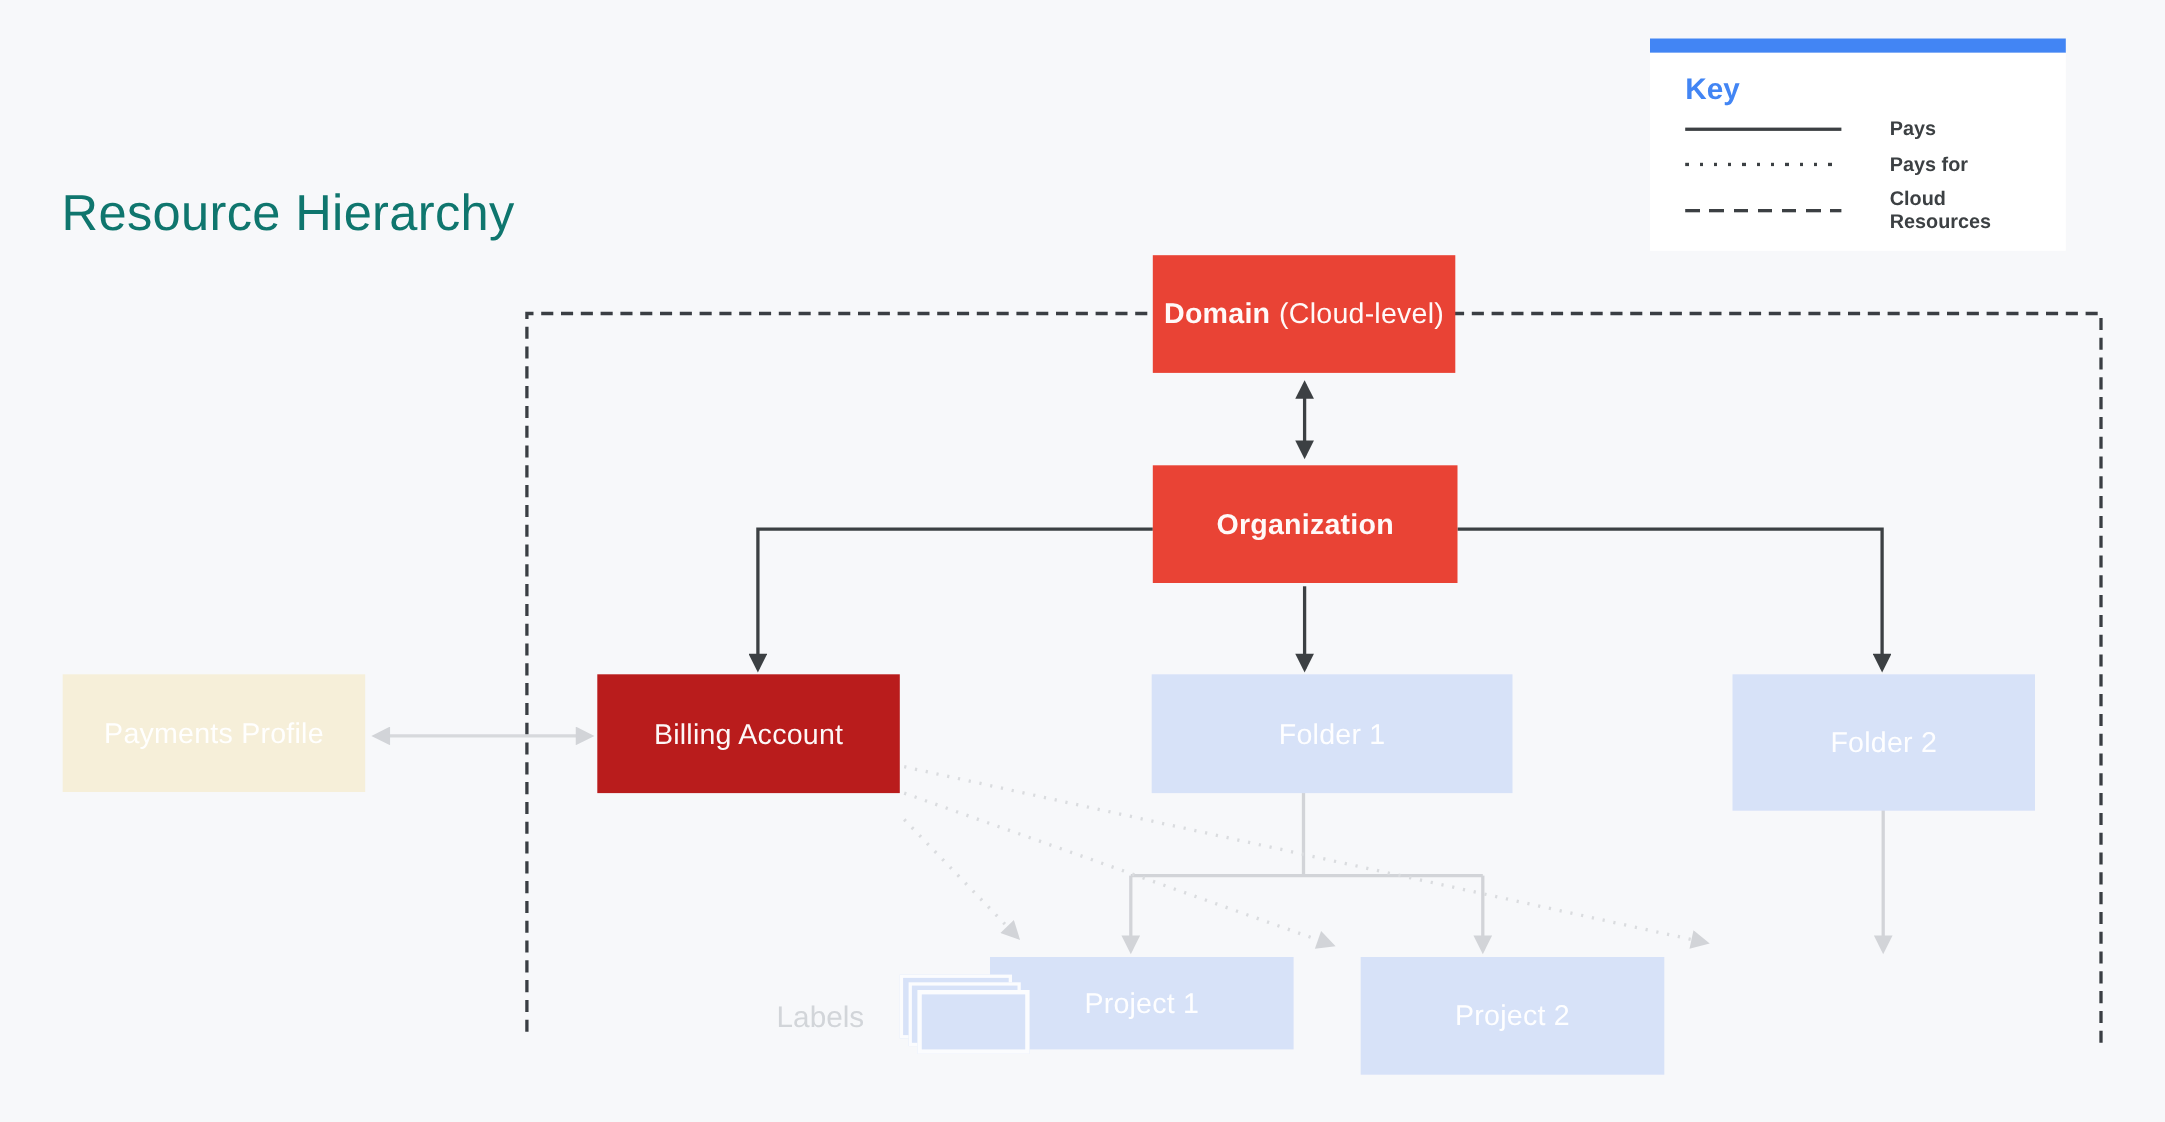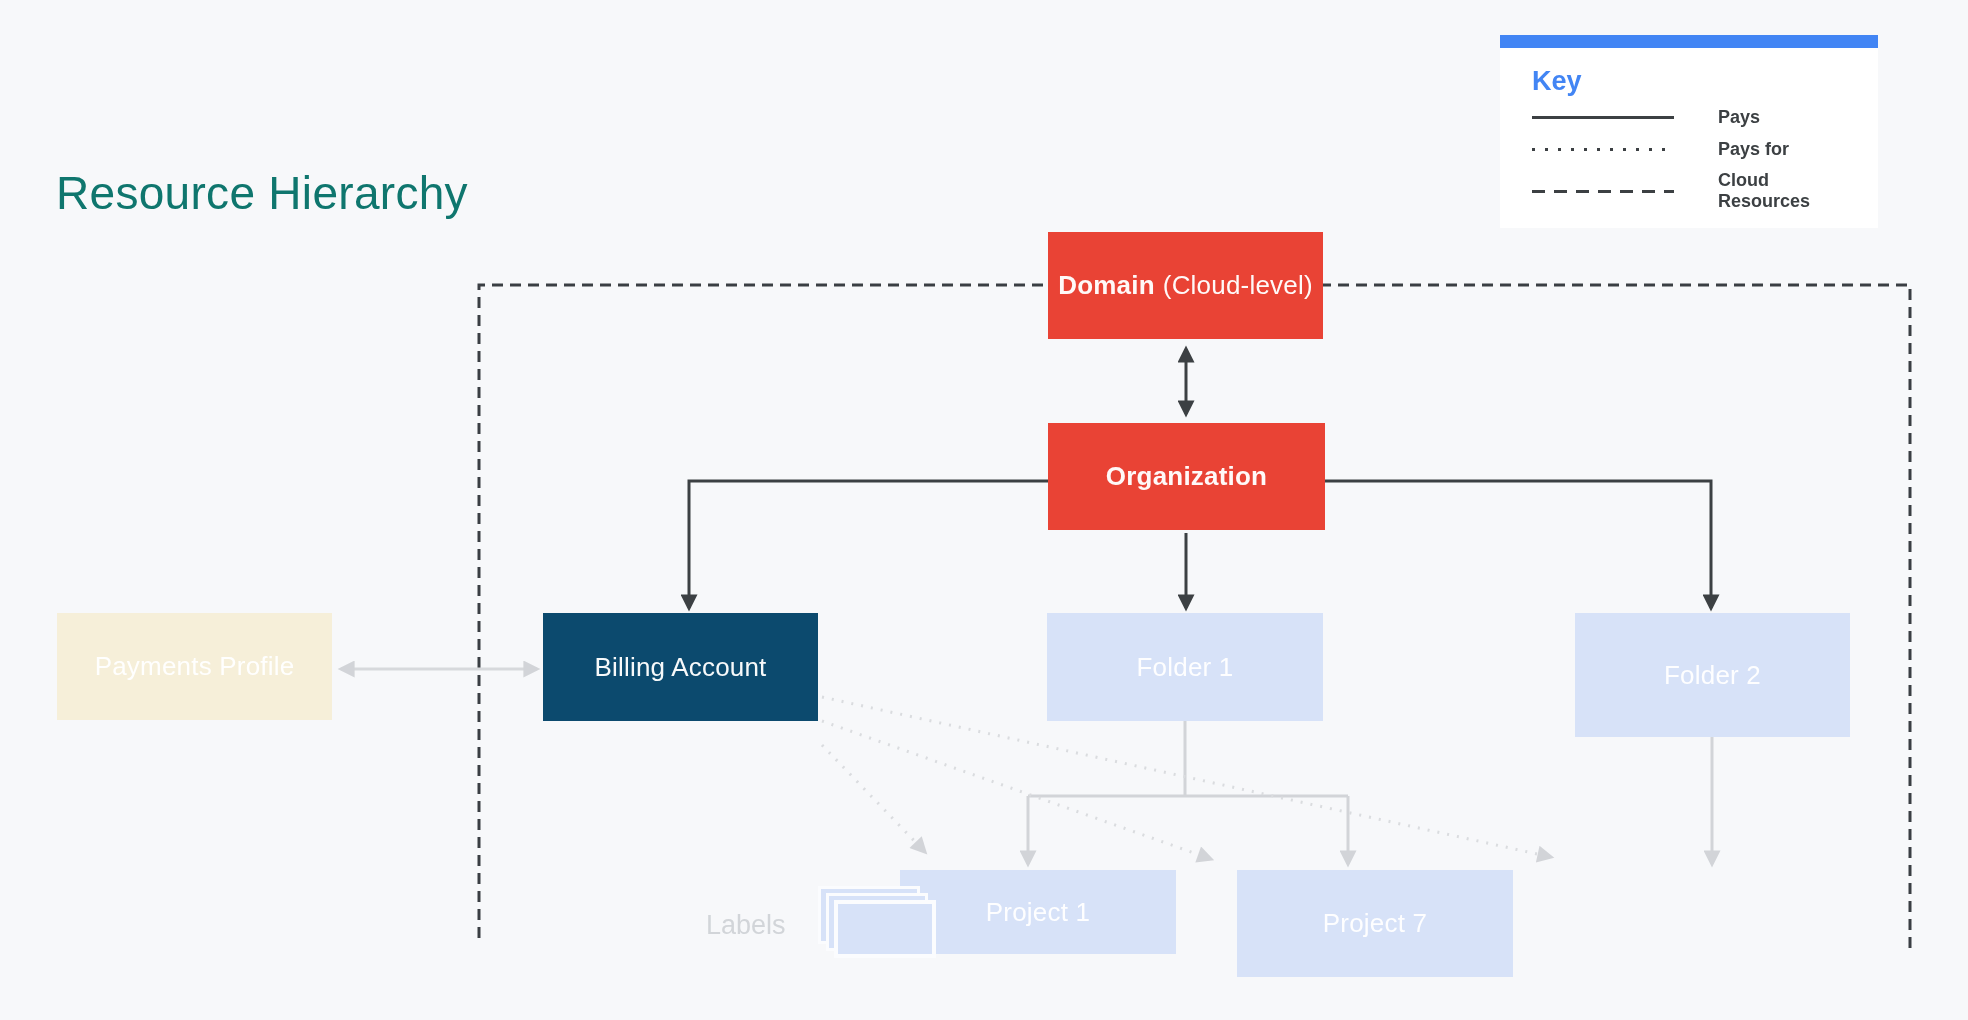--- a/index.html
+++ b/index.html
@@ -16,21 +16,21 @@
   }
 
   .node {
     position:absolute; z-index:2;
     display:flex; align-items:center; justify-content:center;
     font-size:26px; color:rgba(255,255,255,0.97); text-align:center;
     letter-spacing:0.2px;
   }
   .node-red   { background:#E94335; }
   .node-blue  { background:#D7E2F8; }
-  .node-green { background:#0c4a6e; }
+  .node-green { background:#b91c1c; }
   .node-cream { background:#F6EFD9; }
   .bold { font-weight:bold; }
   .node-rest { margin-left:8px; font-weight:normal; }
 
   .labels-caption {
     position:absolute; left:706px; top:910px; z-index:2;
     font-size:27px; color:#D2D5D9;
   }
   .labels-icon { position:absolute; left:818px; top:886px; width:126px; height:80px; z-index:3; }
   .labels-icon .card {
@@ -93,27 +93,27 @@
     <span class="bold">Domain</span>
     <span class="node-rest">(Cloud-level)</span>
   </div>
 
   <div class="node node-red bold" style="left:1048px; top:423px; width:277px; height:107px;">Organization</div>
 
   <div class="node node-cream" style="left:57px; top:613px; width:275px; height:107px;">Payments Profile</div>
 
   <div class="node node-green" style="left:543px; top:613px; width:275px; height:108px;">Billing Account</div>
 
-  <div class="node node-blue" style="left:1047px; top:613px; width:276px; height:108px;">Folder 1</div>
+  <div class="node node-blue" style="left:1047px; top:613px; width:328px; height:108px;">Folder 1</div>
 
   <div class="node node-blue" style="left:1575px; top:613px; width:275px; height:124px;">Folder 2</div>
 
   <div class="node node-blue" style="left:900px; top:870px; width:276px; height:84px;">Project 1</div>
 
-  <div class="node node-blue" style="left:1237px; top:870px; width:276px; height:107px;">Project 7</div>
+  <div class="node node-blue" style="left:1237px; top:870px; width:276px; height:107px;">Project 2</div>
 
 
   <div class="labels-caption">Labels</div>
   <div class="labels-icon">
     <div class="card card-back"></div>
     <div class="card card-mid"></div>
     <div class="card card-front"></div>
   </div>
 
   <div class="key-box">

